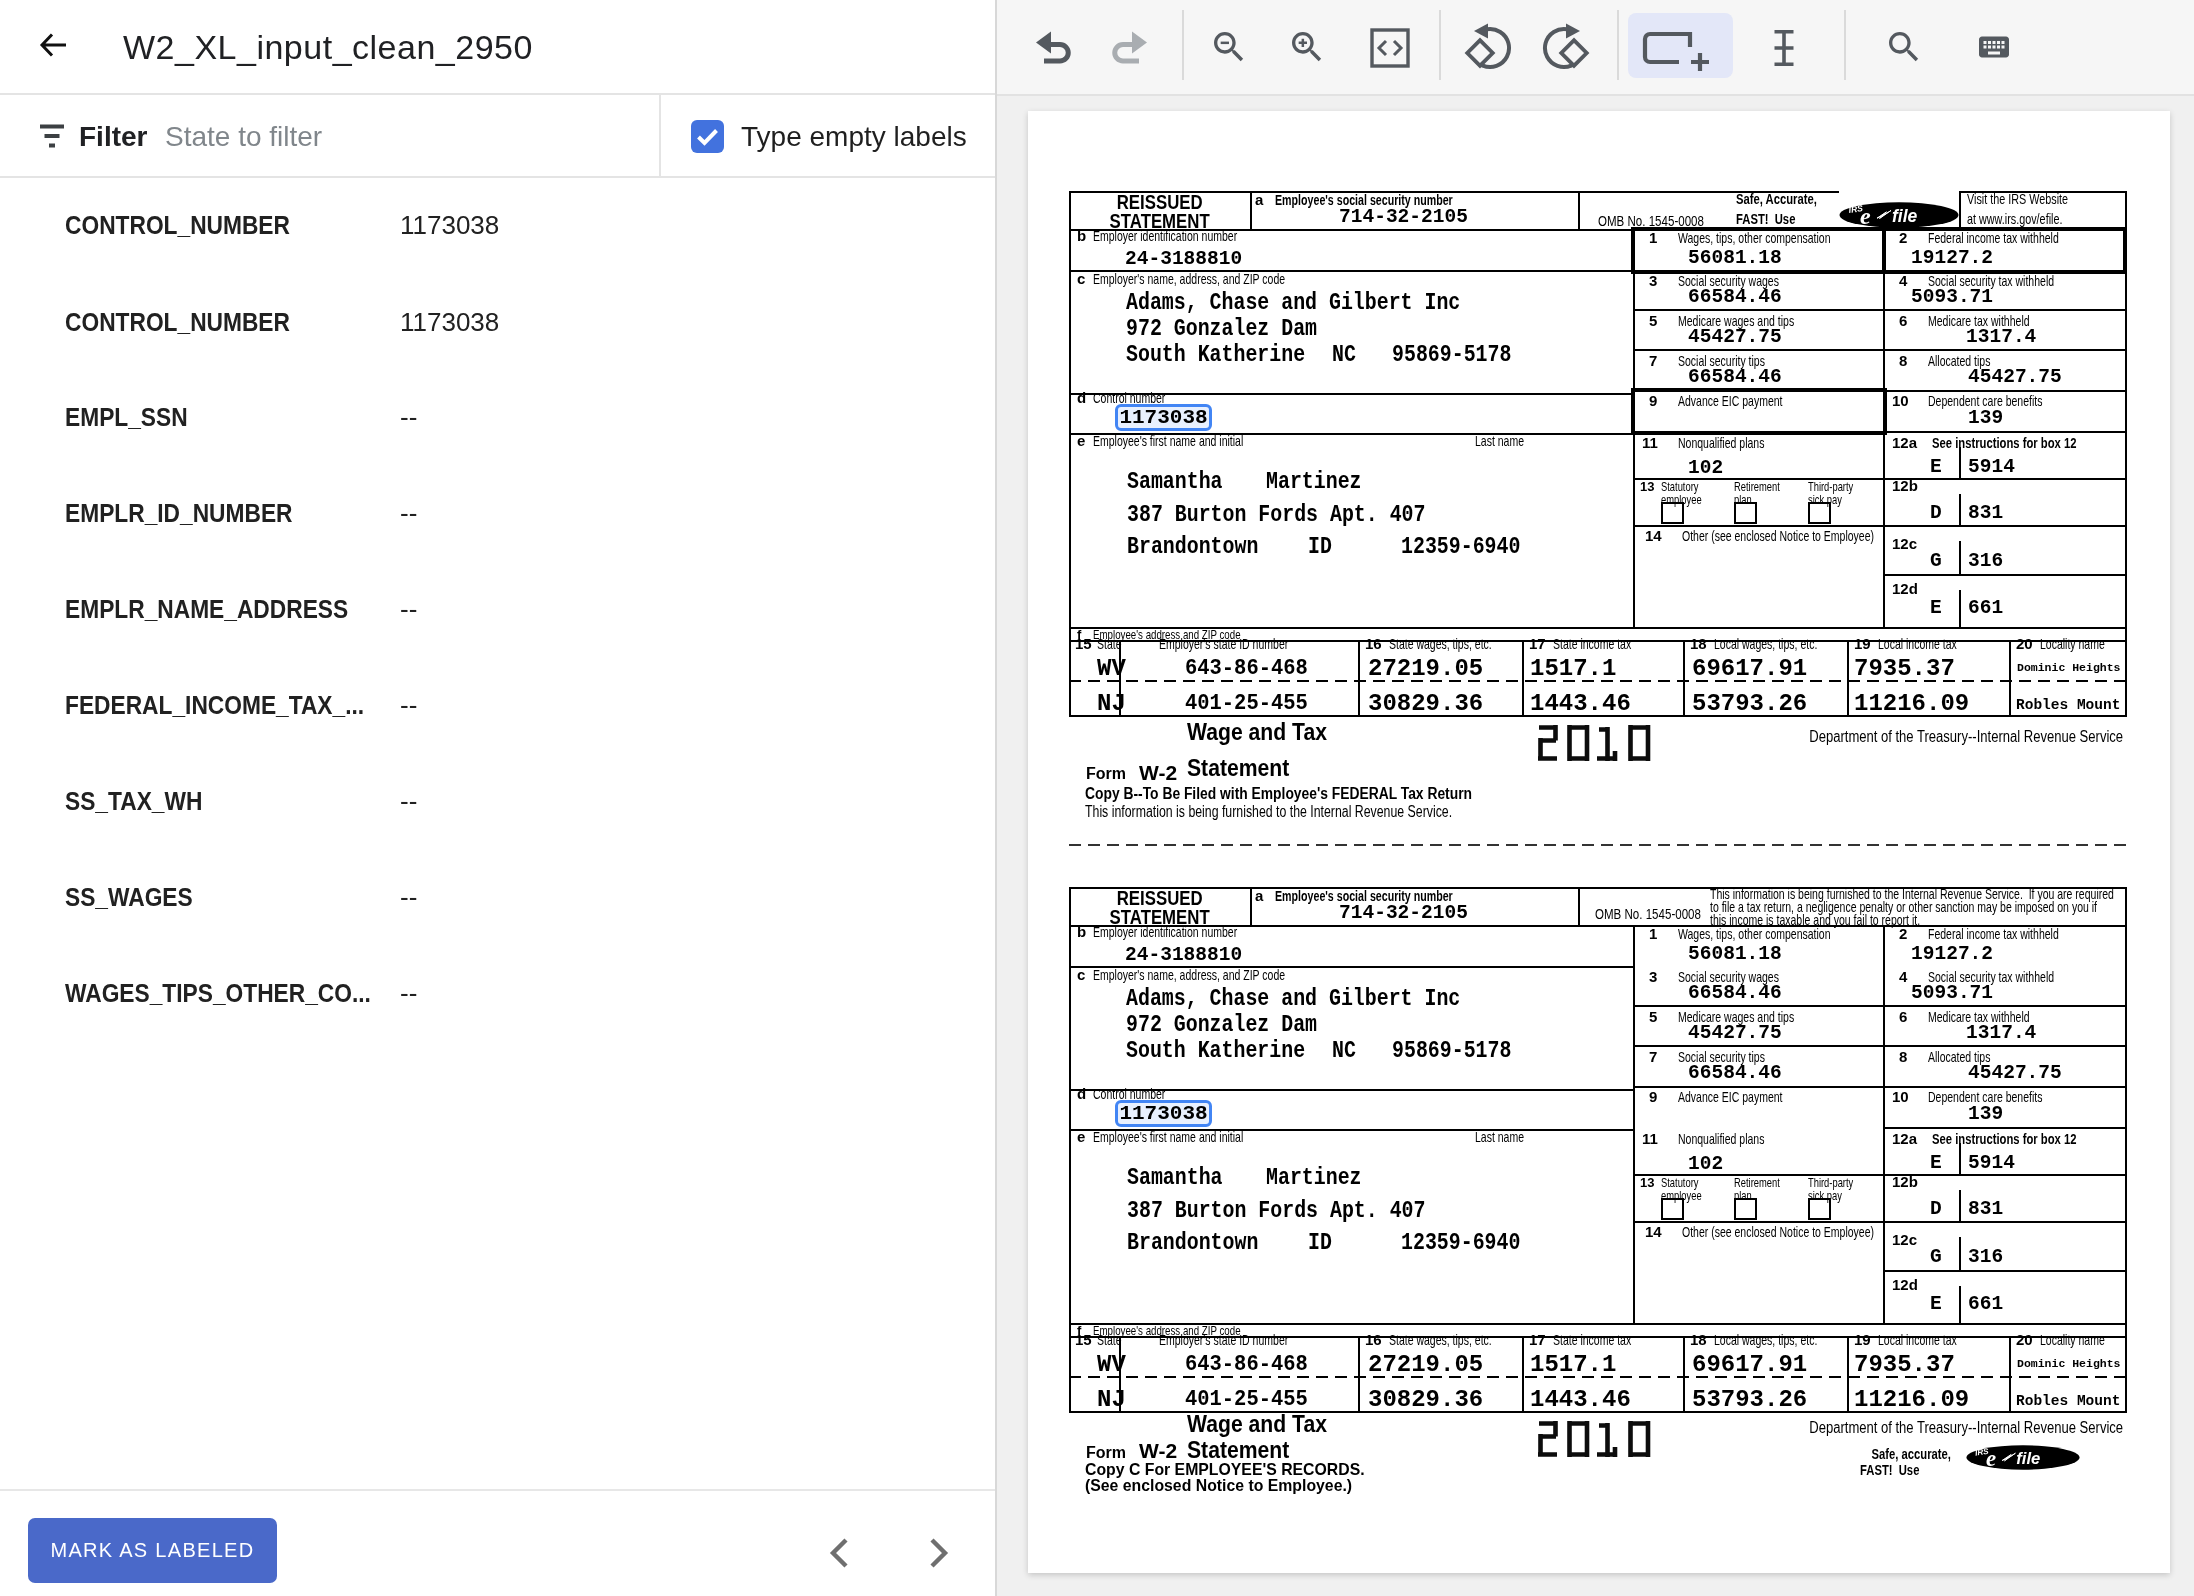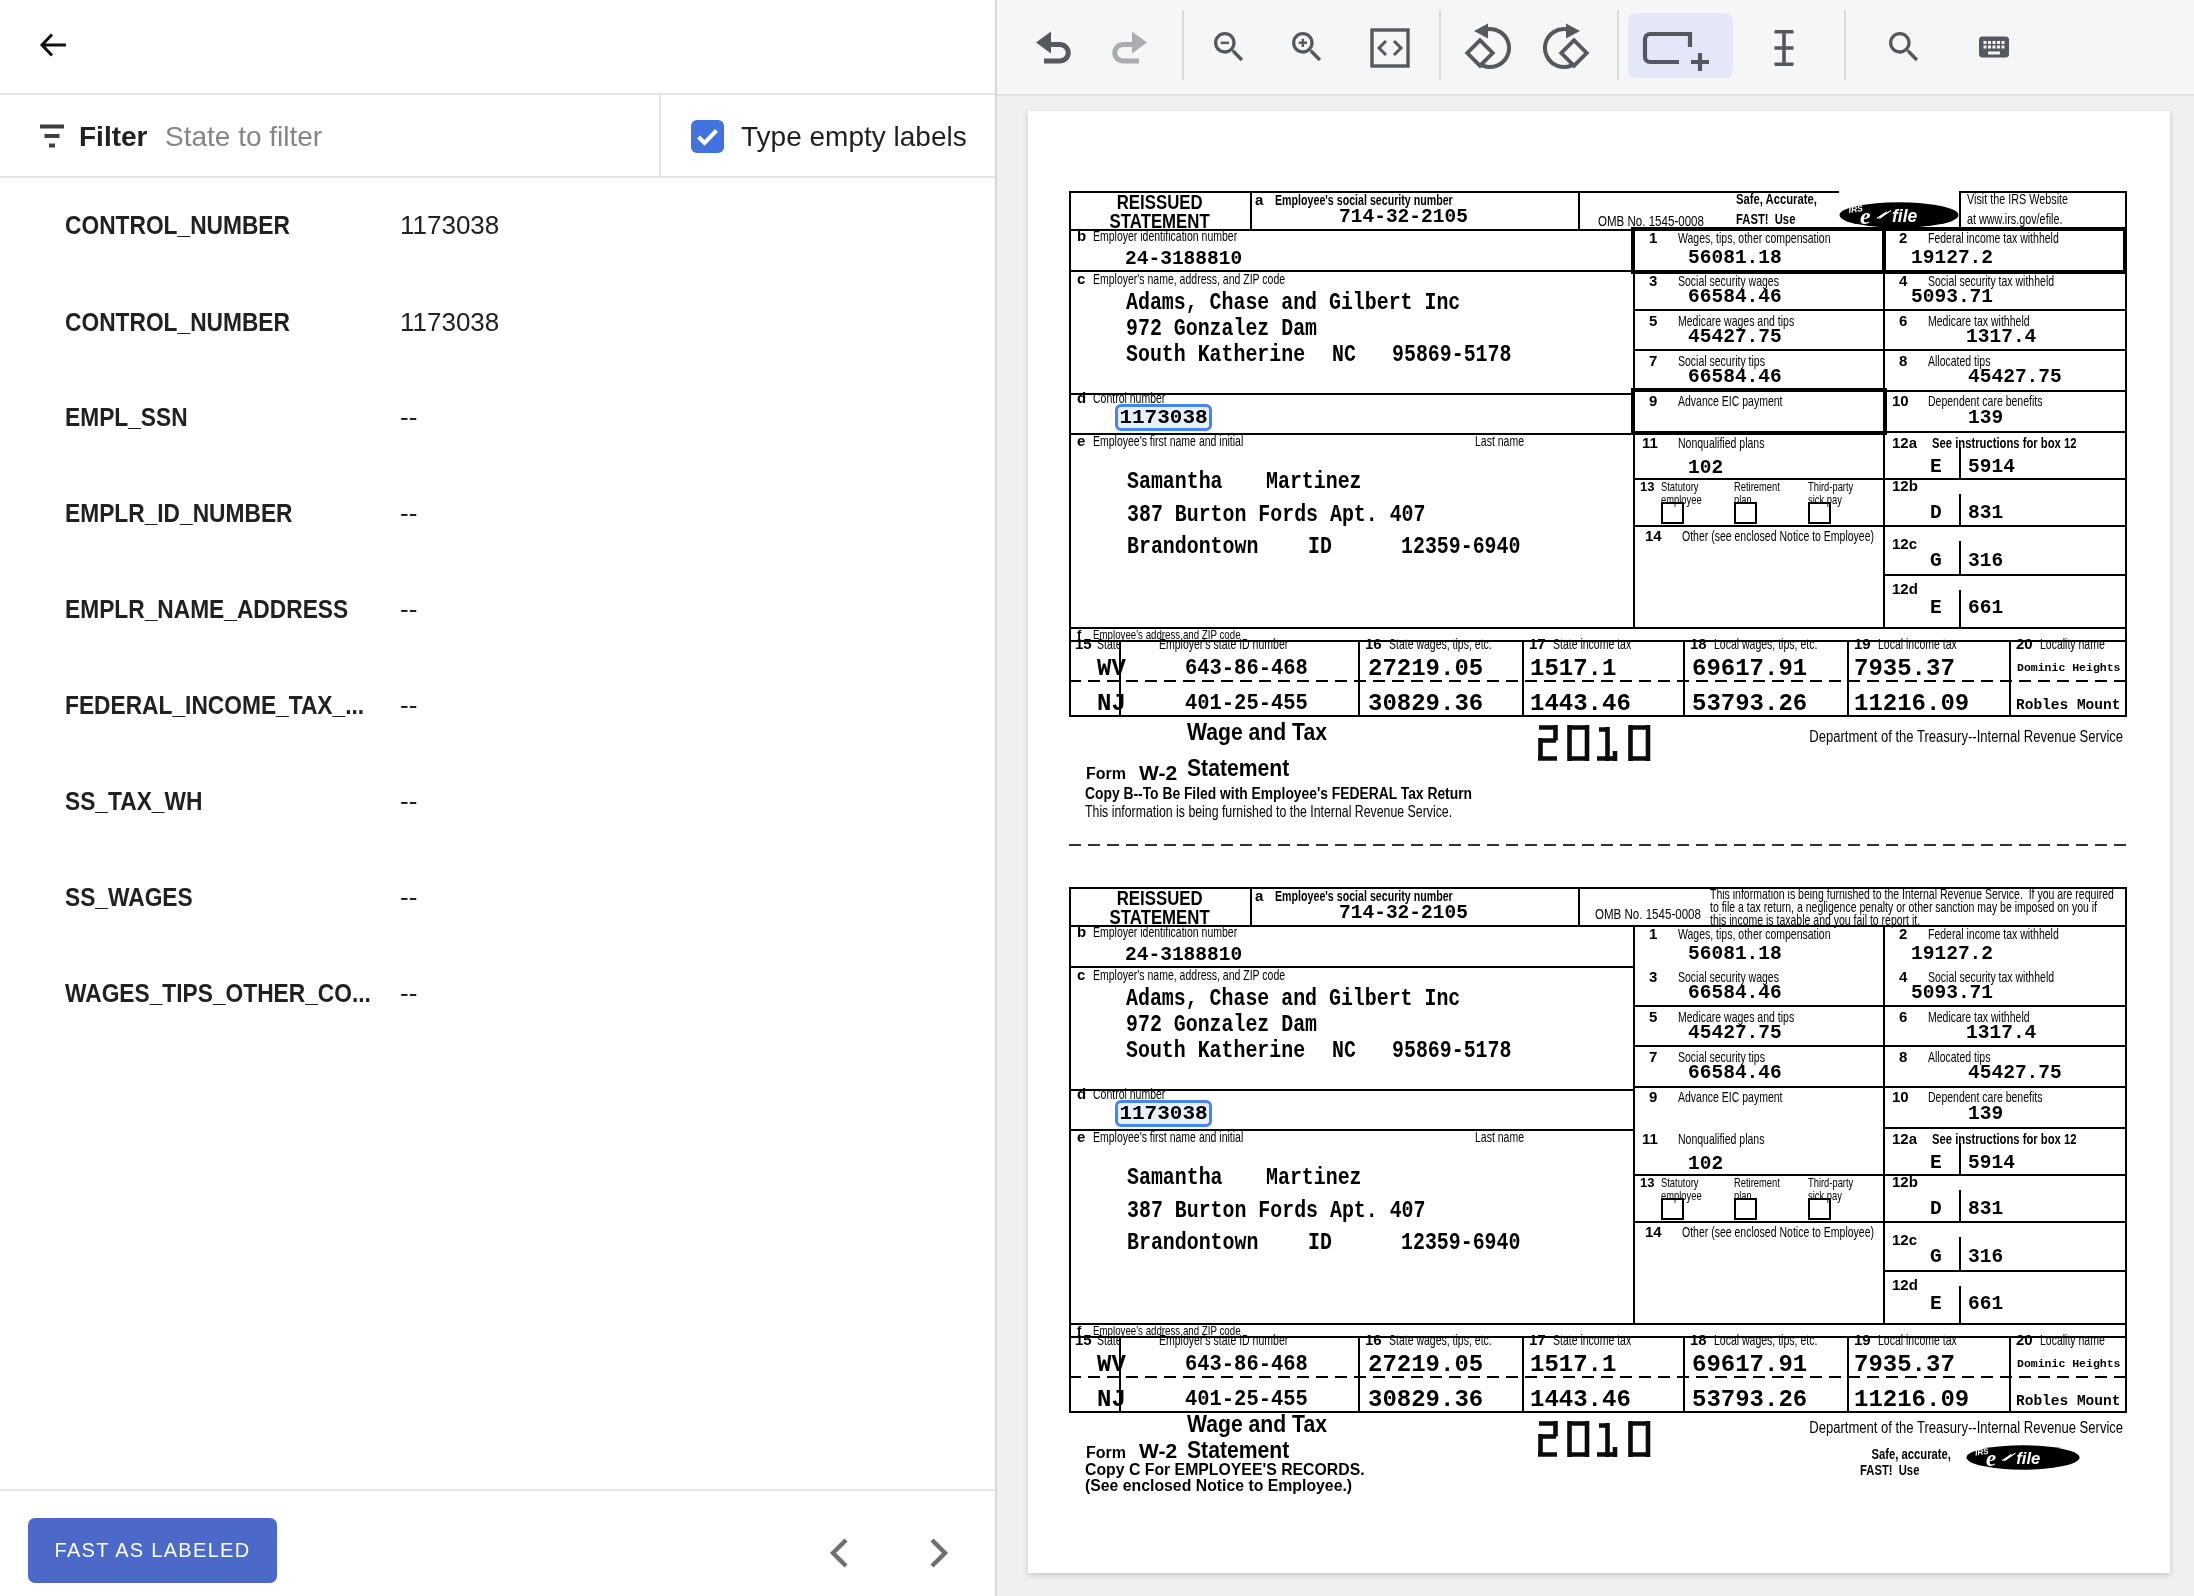--- a/index.html
+++ b/index.html
@@ -34,20 +34,21 @@
 .copyc{font:bold 17px "Liberation Sans"} .copyc span{transform:scaleX(.93)}
 .cxc span{transform:scaleX(.80);transform-origin:50% 50%}
 .lrow span{display:inline-block;transform:scaleX(.875);transform-origin:0 50%}
 .cut{font:14px "Liberation Sans"} .cut span{display:inline-block;transform:scaleX(.73);transform-origin:50% 50%}
 
 </style></head><body>
 <div style="position:relative;width:2194px;height:1596px;overflow:hidden">
 <svg class="ab" style="left:39px;top:30px" width="30" height="30" viewBox="0 0 30 30">
       <path d="M27 15H4.5 M13 4.5 L3 15 L13 25.5" stroke="#111" stroke-width="3" fill="none"></path>
     </svg>
+<div class="ab" style="left:123px;top:28px;height:38px;line-height:38px;font-size:34px;letter-spacing:.5px;color:#202124">W2_XL_input_clean_2950</div>
 <div class="ab" style="left:0px;top:93.0px;width:996px;height:2px;background:#e4e4e4"></div>
 <svg class="ab" style="left:39px;top:123px" width="26" height="28" viewBox="0 0 26 28">
       <path d="M1 3.5 H25 M5.5 13 H20.5 M10 22.5 H16" stroke="#3c4043" stroke-width="4.2" fill="none"></path>
     </svg>
 <div class="ab" style="left:79px;top:121px;height:32px;line-height:32px;font-size:28px;font-weight:bold;color:#202124">Filter</div>
 <div class="ab" style="left:165px;top:121px;height:32px;line-height:32px;font-size:28px;color:#80868b">State to filter</div>
 <div class="ab" style="left:659.0px;top:94px;width:2px;height:83px;background:#e4e4e4"></div>
 <svg class="ab" style="left:691px;top:120px" width="33" height="33" viewBox="0 0 33 33">
       <rect x="0" y="0" width="33" height="33" rx="6" fill="#4272de"></rect>
       <path d="M7.5 17 L13.5 23 L25.5 10.5" stroke="#fff" stroke-width="4" fill="none"></path>
@@ -66,21 +67,21 @@
 <div class="ab" style="left:400px;top:593px;height:32px;line-height:32px;font-size:26px;color:#212121">--</div>
 <div class="ab lrow" style="left:65px;top:689px;height:32px;line-height:32px;font-size:26px;font-weight:bold;color:#212121"><span>FEDERAL_INCOME_TAX_...</span></div>
 <div class="ab" style="left:400px;top:689px;height:32px;line-height:32px;font-size:26px;color:#212121">--</div>
 <div class="ab lrow" style="left:65px;top:785px;height:32px;line-height:32px;font-size:26px;font-weight:bold;color:#212121"><span>SS_TAX_WH</span></div>
 <div class="ab" style="left:400px;top:785px;height:32px;line-height:32px;font-size:26px;color:#212121">--</div>
 <div class="ab lrow" style="left:65px;top:881px;height:32px;line-height:32px;font-size:26px;font-weight:bold;color:#212121"><span>SS_WAGES</span></div>
 <div class="ab" style="left:400px;top:881px;height:32px;line-height:32px;font-size:26px;color:#212121">--</div>
 <div class="ab lrow" style="left:65px;top:977px;height:32px;line-height:32px;font-size:26px;font-weight:bold;color:#212121"><span>WAGES_TIPS_OTHER_CO...</span></div>
 <div class="ab" style="left:400px;top:977px;height:32px;line-height:32px;font-size:26px;color:#212121">--</div>
 <div class="ab" style="left:0px;top:1489.0px;width:996px;height:2px;background:#e7e7e7"></div>
-<div class="ab" style="left:28px;top:1518px;width:249px;height:65px;border-radius:7px;background:#4a69c9;color:#fff;font-size:20px;letter-spacing:1.3px;text-align:center;line-height:65px">FAST AS LABELED</div>
+<div class="ab" style="left:28px;top:1518px;width:249px;height:65px;border-radius:7px;background:#4a69c9;color:#fff;font-size:20px;letter-spacing:1.3px;text-align:center;line-height:65px">MARK AS LABELED</div>
 <svg class="ab" style="left:828px;top:1538px" width="22" height="30" viewBox="0 0 22 30">
       <path d="M18 2 L5 15 L18 28" stroke="#6f6f6f" stroke-width="4.4" fill="none"></path>
     </svg>
 <svg class="ab" style="left:928px;top:1538px" width="22" height="30" viewBox="0 0 22 30">
       <path d="M4 2 L17 15 L4 28" stroke="#6f6f6f" stroke-width="4.4" fill="none"></path>
     </svg>
 <div class="ab" style="left:996px;top:0;width:1198px;height:1596px;background:#f0f0f0"></div>
 <div class="ab" style="left:996px;top:0;width:1198px;height:94px;background:#f6f6f6;border-bottom:2px solid #e2e2e2;box-sizing:content-box"></div>
 <div class="ab" style="left:995.0px;top:0px;width:2px;height:1596px;background:#d8d8d8"></div>
 <svg class="ab" style="left:1033px;top:26px" width="42" height="42" viewBox="0 0 42 42">

